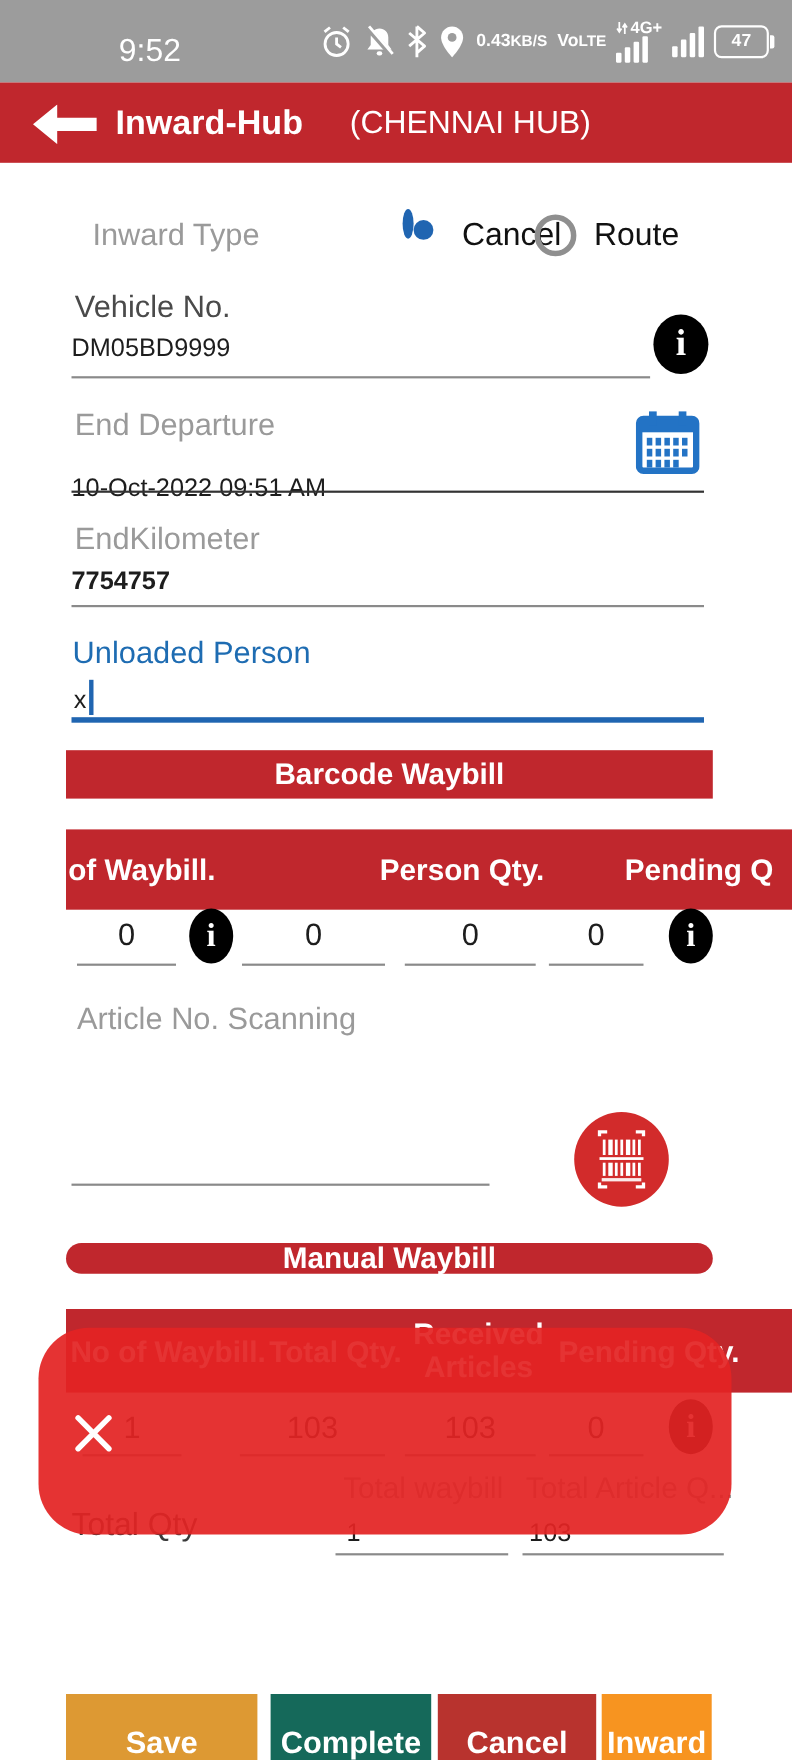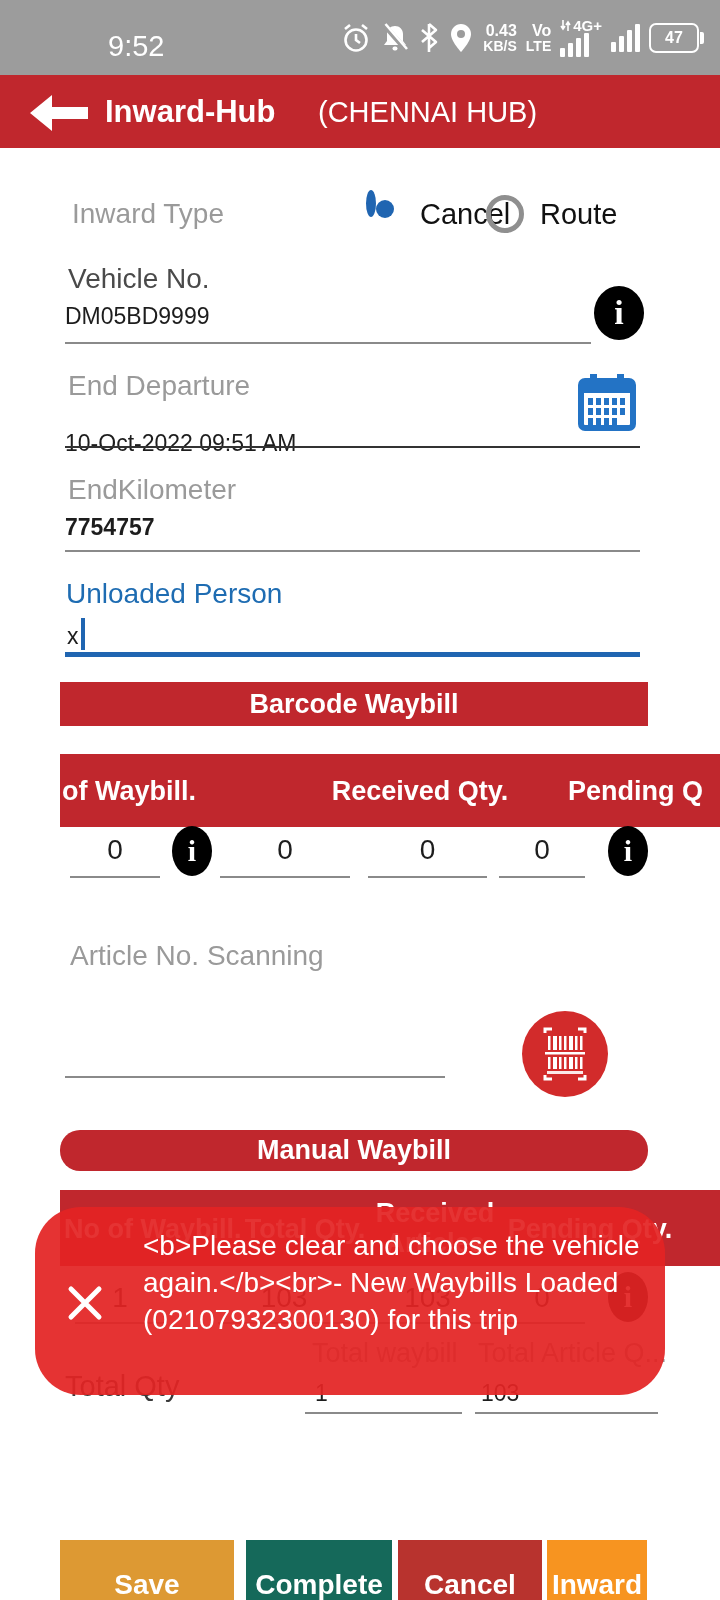--- a/index.html
+++ b/index.html
@@ -8,21 +8,21 @@
     background:#ffffff;
     font-family:"Liberation Sans","DejaVu Sans",sans-serif;
     -webkit-font-smoothing:antialiased;
   }
   .abs{position:absolute;}
   
   .statusbar{left:0;top:0;width:720px;height:75px;background:#9C9C9C;display:flex;align-items:center;}
   .sb-time{position:absolute;left:108px;top:30px;color:#fff;font-size:29px;}
   .sb-icons{position:absolute;right:16px;top:0;height:75px;display:flex;align-items:center;gap:9px;}
   .sb-icons svg{display:block;}
-  .sb-stack{display:flex;flex-direction:column;align-items:flex-end;color:#fff;font-weight:bold;line-height:1;}
+  .sb-stack{display:flex;flex-direction:row;align-items:flex-start;color:#fff;font-weight:bold;line-height:1;}
   .sb-stack .l1{font-size:16px;}
   .sb-stack .l2{font-size:14px;}
   .bars{display:flex;align-items:flex-end;gap:3px;}
   .bars i{display:block;width:5px;background:#fff;border-radius:1px;}
   .net-wrap{display:flex;flex-direction:column;align-items:flex-start;line-height:1;}
   .net-label{color:#fff;font-size:15px;font-weight:bold;display:flex;align-items:center;gap:2px;}
   .battery{display:flex;align-items:center;}
   .batt-body{width:46px;height:26px;border:2px solid #fff;border-radius:7px;display:flex;align-items:center;justify-content:center;color:#fff;font-size:16px;font-weight:bold;}
   .batt-nub{width:4px;height:12px;background:#fff;border-radius:0 2px 2px 0;margin-left:1px;}
   
@@ -133,21 +133,21 @@
   <span class="abs" style="left:30px;top:20px;">
     <svg width="58" height="36" viewBox="0 0 58 36">
         <path fill="#fff" d="M22 0 L0 18 L22 36 V24 H58 V12 H22 Z"></path>
       </svg>
   </span>
 </div>
 <span class="abs appbar-title">Inward-Hub</span>
 <span class="abs appbar-sub">(CHENNAI HUB)</span>
 
 
-<span class="abs lbl" style="left:72px;top:198px;text-align:right;">Inward Type</span>
+<span class="abs lbl" style="left:84px;top:198px;text-align:right;">Inward Type</span>
 <span class="abs radio sel" style="left:366px;top:195px;"></span>
 <span class="abs radio-lbl" style="left:420px;top:198px;">Cancel</span>
 <span class="abs radio unsel" style="left:486px;top:195px;"></span>
 <span class="abs radio-lbl" style="left:540px;top:198px;text-align:center;">Route</span>
 
 
 <span class="abs lbl-dark" style="left:68px;top:263px;">Vehicle No.</span>
 <span class="abs val" style="left:65px;top:303px;">DM05BD9999</span>
 <div class="abs uline" style="left:65px;top:342px;width:526px;"></div>
 <div class="abs info" style="left:594px;top:286px;width:50px;height:54px;font-size:34px;">i</div>
@@ -189,37 +189,37 @@
 
 <span class="abs lbl" style="left:66px;top:578px;color:#1E6CB2;">Unloaded Person</span>
 <span class="abs val" style="left:67px;top:618px;"><span>x</span><span class="cursor"></span></span>
 <div class="abs uline" style="left:65px;top:652px;width:575px;height:5px;background:#2065B1;"></div>
 
 
 <div class="abs redbar" style="left:60px;top:682px;width:588px;height:44px;">Barcode Waybill</div>
 
 <div class="abs redbar" style="left:60px;top:754px;width:660px;height:73px;justify-content:flex-start;">
   <span class="th abs" style="left:2px;top:22px;">of Waybill.</span>
-  <span class="th abs" style="left:230px;top:22px;width:260px;text-align:center;">Received Qty.</span>
+  <span class="th abs" style="left:230px;top:22px;width:260px;text-align:center;">Person Qty.</span>
   <span class="th abs" style="left:508px;top:22px;">Pending Q</span>
 </div>
 
 <span class="abs cellval" style="left:70px;top:834px;width:90px;">0</span>
 <div class="abs uline" style="left:70px;top:876px;width:90px;"></div>
 <div class="abs info" style="left:172px;top:826px;width:40px;height:50px;font-size:30px;">i</div>
 <span class="abs cellval" style="left:220px;top:834px;width:130px;">0</span>
 <div class="abs uline" style="left:220px;top:876px;width:130px;"></div>
 <span class="abs cellval" style="left:368px;top:834px;width:119px;">0</span>
 <div class="abs uline" style="left:368px;top:876px;width:119px;"></div>
 <span class="abs cellval" style="left:499px;top:834px;width:86px;">0</span>
 <div class="abs uline" style="left:499px;top:876px;width:86px;"></div>
 <div class="abs info" style="left:608px;top:826px;width:40px;height:50px;font-size:30px;">i</div>
 
 
-<span class="abs lbl" style="left:70px;top:940px;text-align:center;">Article No. Scanning</span>
+<span class="abs lbl" style="left:70px;top:910px;text-align:center;">Article No. Scanning</span>
 <div class="abs uline" style="left:65px;top:1076px;width:380px;"></div>
 <span class="abs" style="left:521px;top:1010px;">
   <svg width="88" height="88" viewBox="0 0 88 88">
     <circle cx="44" cy="44" r="43" fill="#D22B2B"></circle>
     <g stroke="#fff" stroke-width="3" fill="none">
       <path d="M24 23 v-4 h7 M57 19 h7 v4 M64 65 v4 h-7 M31 69 h-7 v-4"></path>
     </g>
     <g fill="#fff">
       <rect x="27" y="26" width="2.5" height="14"></rect>
         <rect x="32" y="26" width="4" height="14"></rect>
@@ -235,21 +235,21 @@
         <rect x="43" y="47" width="2.5" height="12"></rect>
         <rect x="48" y="47" width="4" height="12"></rect>
         <rect x="54" y="47" width="2.5" height="12"></rect>
         <rect x="59" y="47" width="2.5" height="12"></rect>
       <rect x="26" y="61" width="36" height="3" style="opacity:.9"></rect>
     </g>
   </svg>
 </span>
 
 
-<div class="abs redbar" style="left:60px;top:1130px;width:588px;height:41px;border-radius:20px;">Manual Waybill</div>
+<div class="abs redbar" style="left:60px;top:1130px;width:588px;height:28px;border-radius:20px;">Manual Waybill</div>
 
 <div class="abs redbar" style="left:60px;top:1190px;width:660px;height:76px;justify-content:flex-start;">
   <span class="th abs" style="left:4px;top:24px;">No of Waybill.</span>
   <span class="th abs" style="left:165px;top:24px;width:160px;text-align:center;">Total Qty.</span>
   <span class="th abs" style="left:310px;top:8px;width:130px;text-align:center;white-space:normal;line-height:30px;"><span>Received</span><br><span>Articles</span></span>
   <span class="th abs" style="left:445px;top:24px;width:170px;text-align:center;">Pending Qty.</span>
 </div>
 
 <span class="abs cellval" style="left:75px;top:1282px;width:90px;">1</span>
 <div class="abs uline" style="left:75px;top:1322px;width:90px;"></div>
@@ -270,21 +270,20 @@
 <span class="abs val" style="left:481px;top:1380px;">103</span>
 <div class="abs uline" style="left:475px;top:1412px;width:183px;"></div>
 
 
 <div class="abs toast">
   <span class="toast-x">
     <svg width="40" height="40" viewBox="0 0 40 40">
         <path d="M6 6 L34 34 M34 6 L6 34" stroke="#fff" stroke-width="5" stroke-linecap="round"></path>
       </svg>
   </span>
-  <div class="toast-text">&lt;b&gt;Please clear and choose the vehicle again.&lt;/b&gt;&lt;br&gt;- New Waybills Loaded (02107932300130) for this trip</div>
 </div>
 
 
 <div class="btn btn-save">Save</div>
 <div class="btn btn-complete">Complete</div>
 <div class="btn btn-cancel">Cancel</div>
 <div class="btn btn-inward">Inward</div>
 
 
 

